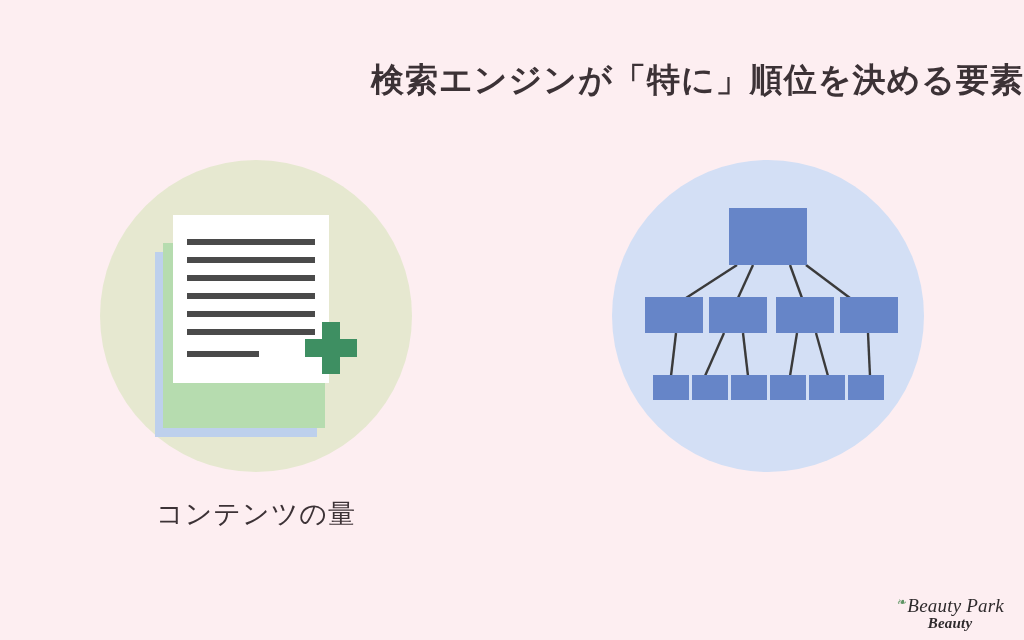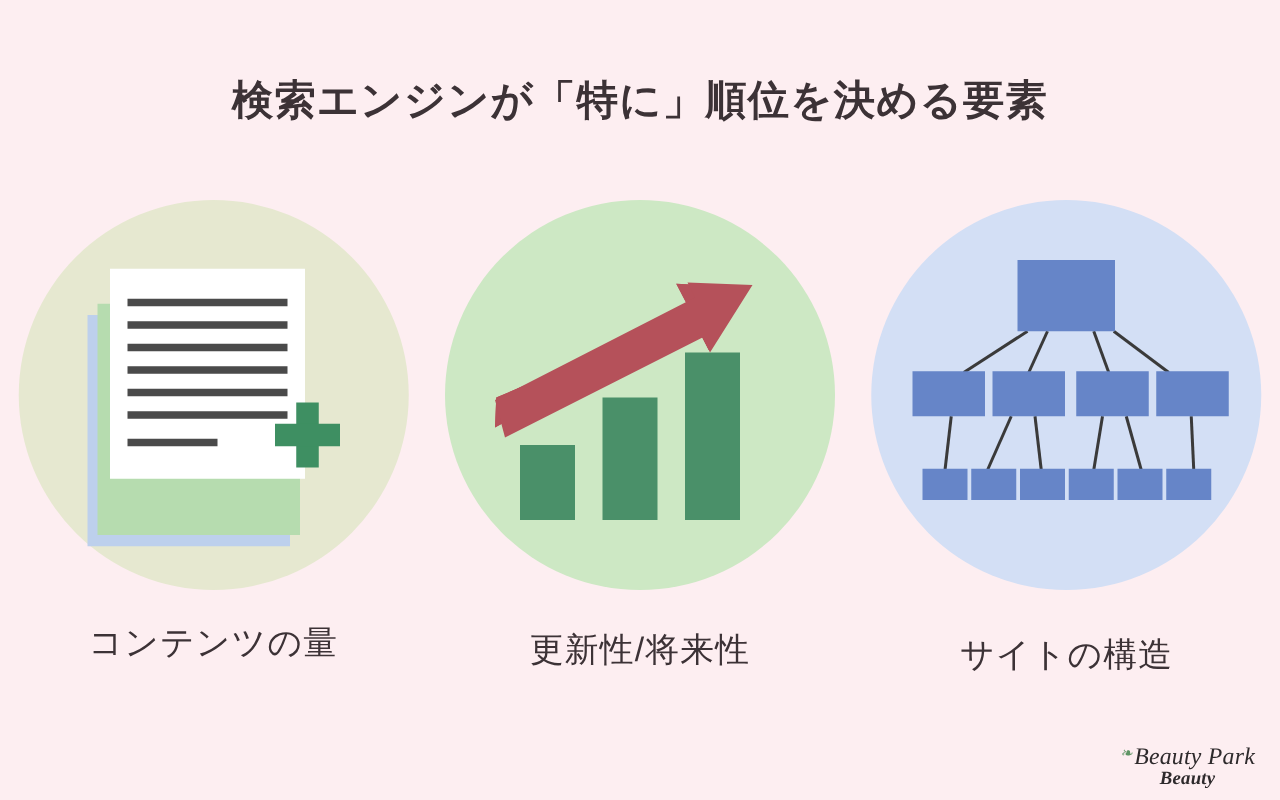--- a/index.html
+++ b/index.html
@@ -12,21 +12,21 @@
   body {
     background:#FDEEF1;
     font-family:"Liberation Sans", "DejaVu Sans", sans-serif;
     position:relative;
   }
 
   
   .title {
     position:absolute;
     top:58px; left:0; width:1024px;
-    text-align:center;
+    text-align:right;
     font-size:33px;
     font-weight:700;
     letter-spacing:1px;
     color:#3C3236;
     white-space:nowrap;
   }
 
   
   .columns {
     position:absolute;
@@ -154,35 +154,20 @@
           <div class="doc-line" style="top:96px;"></div>
           <div class="doc-line" style="top:114px;"></div>
           <div class="doc-line short" style="top:136px;"></div>
         </div>
         <div class="plus"></div>
       </div>
     </div>
     <div class="caption cap-1">コンテンツの量</div>
   </div>
 
-  <div class="column">
-    <div class="circle circle-2">
-      <div class="growth">
-        <div class="bar bar-1"></div>
-        <div class="bar bar-2"></div>
-        <div class="bar bar-3"></div>
-        <svg class="arrow-svg" viewBox="0 0 312 312">
-          <polygon points="41,158 40,182 198,95 211,120 243,70 185,67 198,92" fill="#B5515A"></polygon>
-          <polygon points="40,182 41,158 198,92 185,67 243,70 211,120 198,95" fill="#B5515A"></polygon>
-          <path d="M 40,160 L 200,78 L 194,66 L 246,68 L 212,122 L 206,110 L 48,190 Z" fill="#B5515A"></path>
-        </svg>
-      </div>
-    </div>
-    <div class="caption cap-2">更新性/将来性</div>
-  </div>
 
   <div class="column">
     <div class="circle circle-3">
       <div class="tree">
         <svg class="tree-svg" viewBox="0 0 312 312">
           <g stroke="#3A3A3A" stroke-width="2.4">
             <line x1="125" y1="105" x2="74" y2="138"></line>
             <line x1="141" y1="105" x2="126" y2="138"></line>
             <line x1="178" y1="105" x2="190" y2="138"></line>
             <line x1="194" y1="105" x2="238" y2="138"></line>
@@ -202,21 +187,20 @@
             <rect x="41" y="215" width="36" height="25"></rect>
             <rect x="80" y="215" width="36" height="25"></rect>
             <rect x="119" y="215" width="36" height="25"></rect>
             <rect x="158" y="215" width="36" height="25"></rect>
             <rect x="197" y="215" width="36" height="25"></rect>
             <rect x="236" y="215" width="36" height="25"></rect>
           </g>
         </svg>
       </div>
     </div>
-    <div class="caption cap-3">サイトの構造</div>
   </div>
 
 </div>
 
 <div class="logo">
   <div class="logo-main"><span class="logo-leaf">❧</span><span>Beauty Park</span></div>
   <div class="logo-sub">Beauty</div>
 </div>
 
 </body></html>

